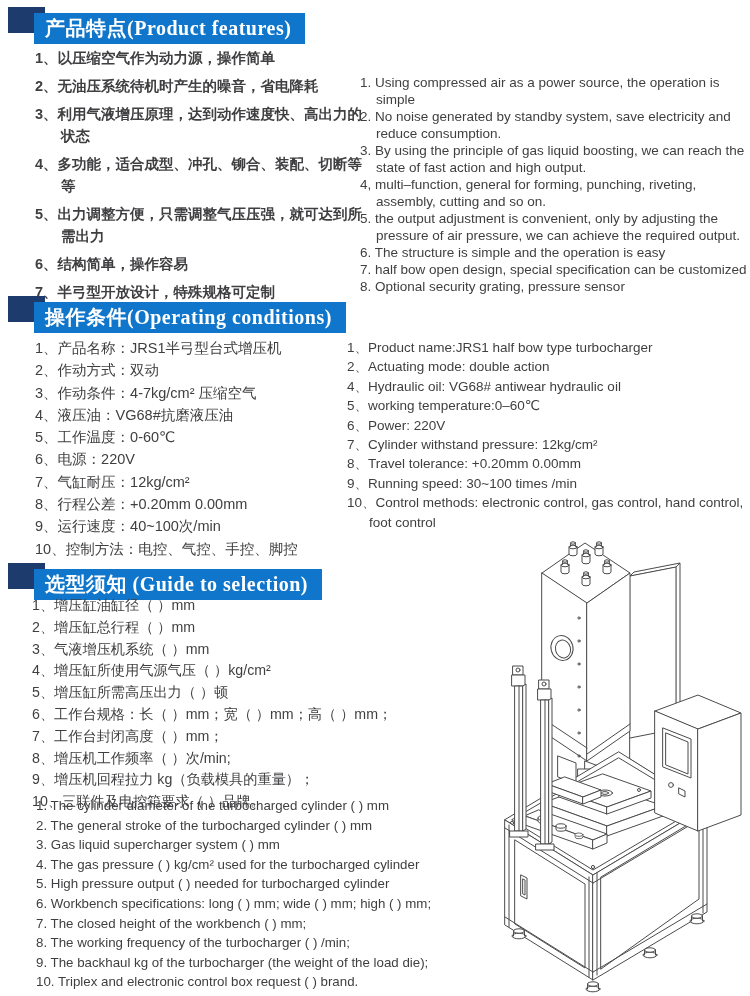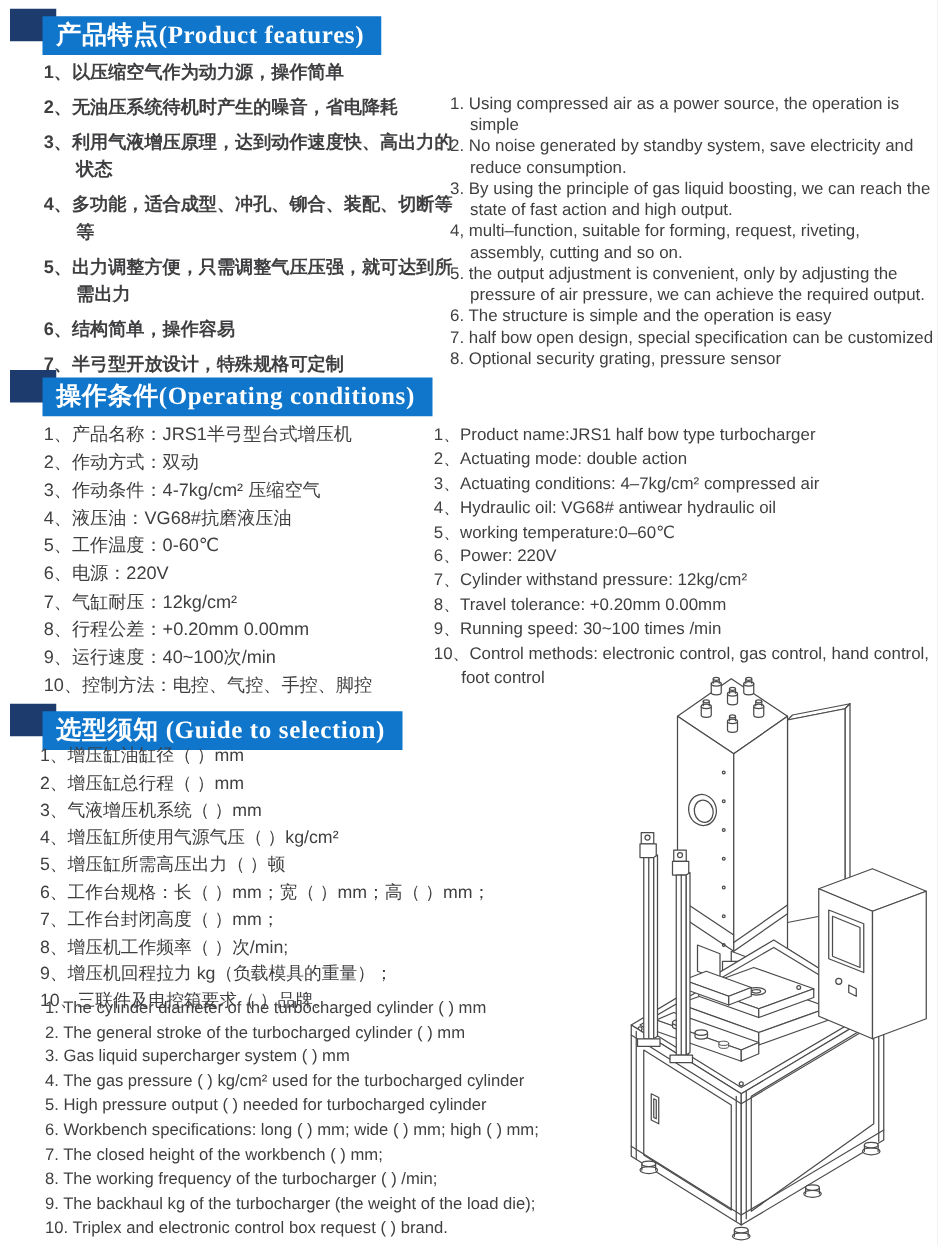--- a/index.html
+++ b/index.html
@@ -39,21 +39,21 @@
     <li>4、多功能，适合成型、冲孔、铆合、装配、切断等等</li>
     <li>5、出力调整方便，只需调整气压压强，就可达到所需出力</li>
     <li>6、结构简单，操作容易</li>
     <li>7、半弓型开放设计，特殊规格可定制</li>
     <li>8、可选配安全光栅，压力传感器</li>
   </ul>
   <ul class="doc-list en1" style="left:360px;top:38px;width:388px;margin-top:36px;">
     <li>1. Using compressed air as a power source, the operation is simple</li>
     <li>2. No noise generated by standby system, save electricity and reduce consumption.</li>
     <li>3. By using the principle of gas liquid boosting, we can reach the state of fast action and high output.</li>
-    <li>4, multi–function, suitable for forming, request, riveting, assembly, cutting and so on.</li>
+    <li>4, multi–function, general for forming, punching, riveting, assembly, cutting and so on.</li>
     <li>5. the output adjustment is convenient, only by adjusting the pressure of air pressure, we can achieve the required output.</li>
     <li>6. The structure is simple and the operation is easy</li>
     <li>7. half bow open design, special specification can be customized</li>
     <li>8. Optional security grating, pressure sensor</li>
   </ul>
 
   <div class="sec-header" style="left:8px;top:296px;">
     <div class="hdr-shadow"></div>
     <div class="hdr-bar">操作条件(Operating conditions)</div>
   </div>
@@ -65,21 +65,20 @@
     <li>5、工作温度：0-60℃</li>
     <li>6、电源：220V</li>
     <li>7、气缸耐压：12kg/cm²</li>
     <li>8、行程公差：+0.20mm 0.00mm</li>
     <li>9、运行速度：40~100次/min</li>
     <li>10、控制方法：电控、气控、手控、脚控</li>
   </ul>
   <ul class="doc-list en2" style="left:347px;top:338px;width:398px;">
     <li>1、Product name:JRS1 half bow type turbocharger</li>
     <li>2、Actuating mode: double action</li>
-    <li>3、Actuating conditions: 4–7kg/cm² compressed air</li>
     <li>4、Hydraulic oil: VG68# antiwear hydraulic oil</li>
     <li>5、working temperature:0–60℃</li>
     <li>6、Power: 220V</li>
     <li>7、Cylinder withstand pressure: 12kg/cm²</li>
     <li>8、Travel tolerance: +0.20mm 0.00mm</li>
     <li>9、Running speed: 30~100 times /min</li>
     <li>10、Control methods: electronic control, gas control, hand control, foot control</li>
   </ul>
 
   <div class="sec-header" style="left:8px;top:563px;">

